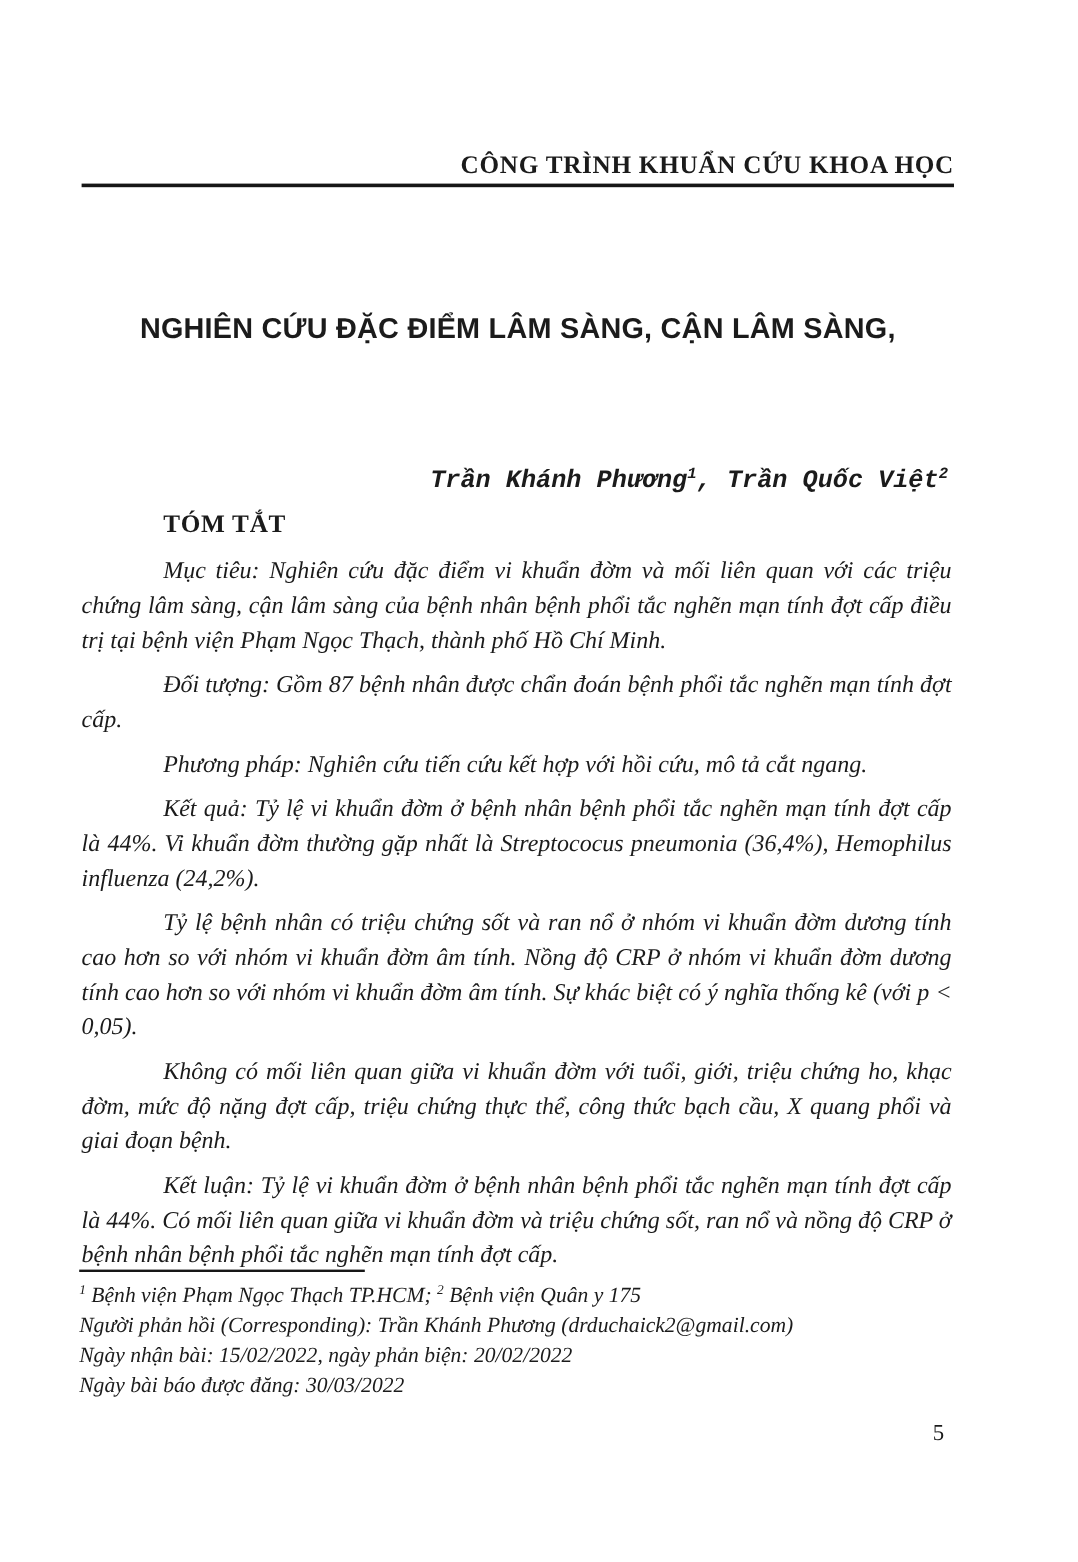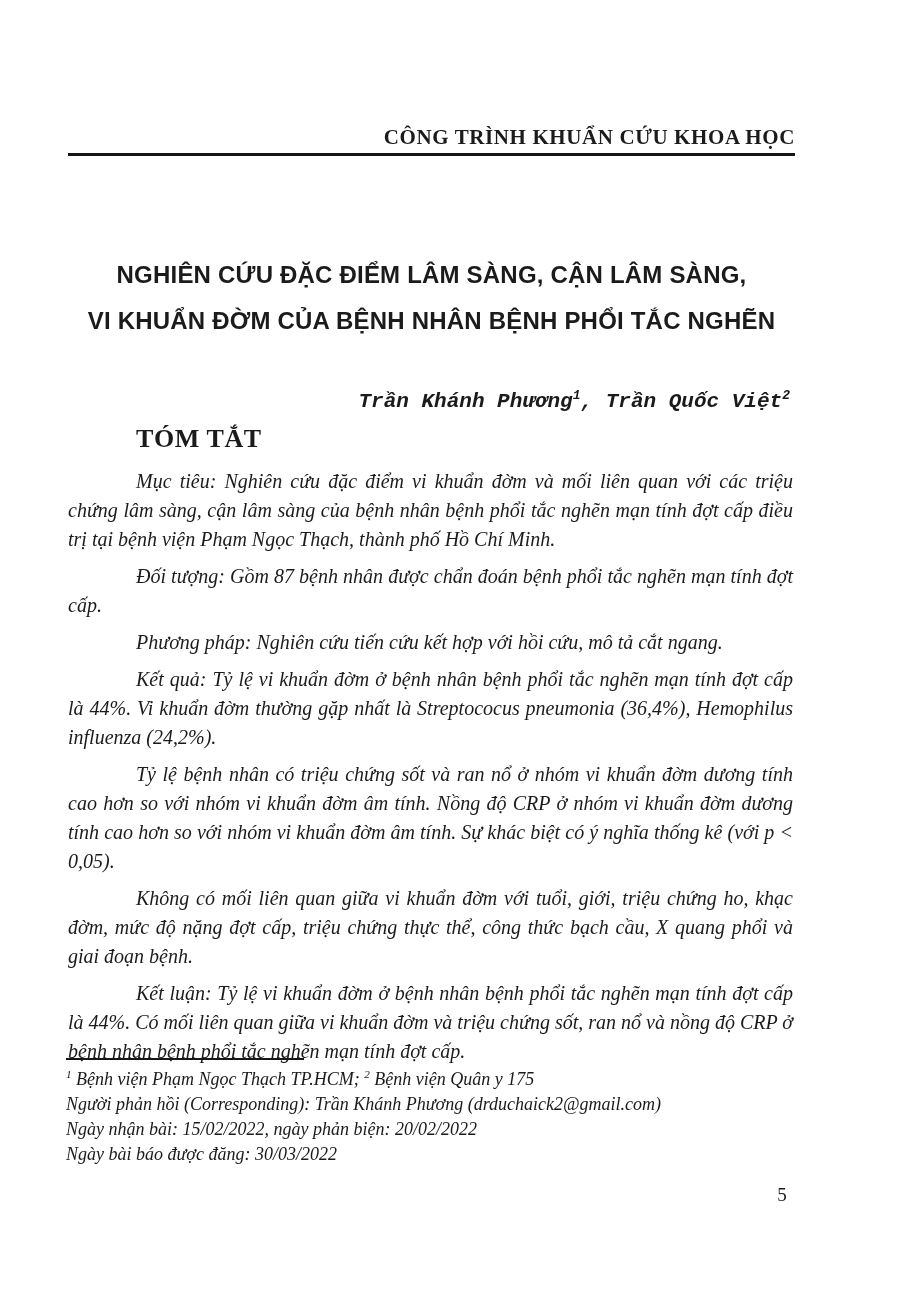--- a/index.html
+++ b/index.html
@@ -55,21 +55,21 @@
   }
   .sup { font-size: 62%; vertical-align: super; line-height: 0; }
 
   
   .abstract-block {
     position: absolute;
     top: 424px; left: 68px; width: 725px;
   }
   .abstract-heading {
     font-weight: 700;
-    font-size: 26px;
+    font-size: 21px;
     letter-spacing: 0.6px;
     text-indent: 68px;
     margin: 0 0 13px 0;
   }
   .abstract-block p {
     font-style: italic;
     font-size: 20px;
     line-height: 29px;
     text-align: justify;
     text-indent: 68px;
@@ -102,21 +102,20 @@
 <body>
 
 <div class="page">
 
   <div class="journal-header">CÔNG TRÌNH KHUẨN CỨU KHOA HỌC</div>
 
   <div class="header-rule"></div>
 
   <div class="article-title">
     <div>NGHIÊN CỨU ĐẶC ĐIỂM LÂM SÀNG, CẬN LÂM SÀNG,</div>
-    <div>VI KHUẨN ĐỜM CỦA BỆNH NHÂN BỆNH PHỔI TẮC NGHẼN</div>
   </div>
 
   <div class="authors-line">
     <span>Trần Khánh Phương</span><span class="sup">1</span><span>, </span><span>Trần Quốc Việt</span><span class="sup">2</span>
   </div>
 
   <div class="abstract-block">
     <h2 class="abstract-heading">TÓM TẮT</h2>
     <p>Mục tiêu: Nghiên cứu đặc điểm vi khuẩn đờm và mối liên quan với các triệu chứng lâm sàng, cận lâm sàng của bệnh nhân bệnh phổi tắc nghẽn mạn tính đợt cấp điều trị tại bệnh viện Phạm Ngọc Thạch, thành phố Hồ Chí Minh.</p>
     <p>Đối tượng: Gồm 87 bệnh nhân được chẩn đoán bệnh phổi tắc nghẽn mạn tính đợt cấp.</p>

